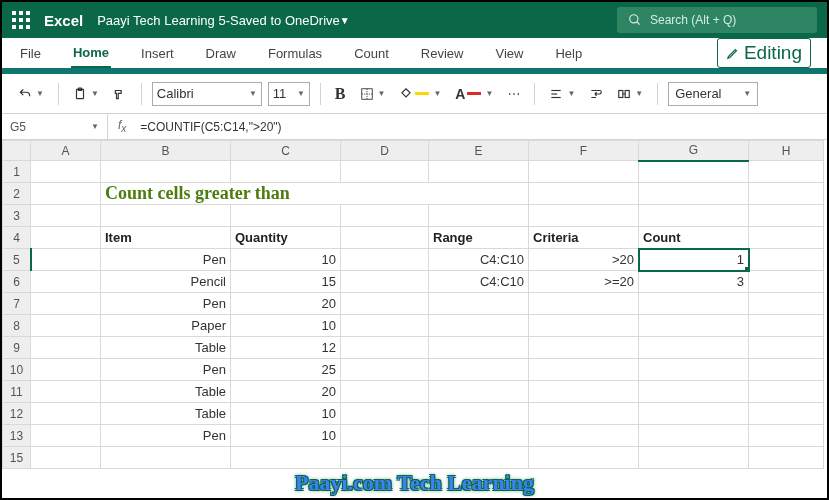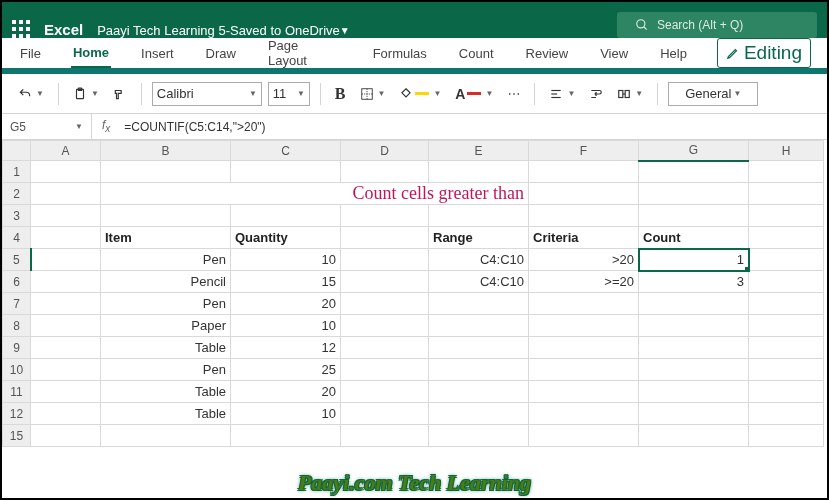--- a/index.html
+++ b/index.html
@@ -1,55 +1,55 @@
 <!DOCTYPE html>
 <html><head>
 <meta charset="utf-8">
 <style>
 *{box-sizing:border-box;margin:0;padding:0;font-family:"Segoe UI",Arial,sans-serif}
 body{background:#fff;width:829px;height:500px;overflow:hidden;border:2px solid #000;position:relative}
-.titlebar{background:#0a6848;height:36px;display:flex;align-items:flex-end;color:#fff;padding:0 10px;gap:14px}
+.titlebar{background:#0a6848;height:36px;display:flex;align-items:center;color:#fff;padding:0 10px;gap:14px}
 .waffle{width:18px;height:18px;display:grid;grid-template-columns:repeat(3,4px);grid-template-rows:repeat(3,4px);gap:3px}
 .waffle span{background:#fff;width:4px;height:4px}
 .app-name{font-weight:600;font-size:15px}
 .doc-title{font-size:13px;display:flex;align-items:center;}
 .chev{font-size:10px}
-.search-box{margin-left:auto;background:#2d8563;height:26px;border-radius:3px;display:flex;align-items:center;padding:0 18px;gap:8px;min-width:200px;font-size:12px;color:#d8ebe3}
+.search-box{margin-left:auto;background:#2d8563;height:26px;border-radius:3px;display:flex;align-items:center;padding:0 11px;gap:8px;min-width:200px;font-size:12px;color:#d8ebe3}
 .menubar{height:36px;display:flex;align-items:center;padding:0 16px;gap:28px;border-bottom:6px solid #0f766e;font-size:13px;color:#444}
 .menubar .tab{padding:6px 2px;cursor:pointer}
 .menubar .tab.active{color:#0a6848;font-weight:600;border-bottom:2px solid #0a6848}
 .editing-btn{margin-left:auto;border:1px solid #0a6848;color:#0a6848;padding:3px 8px;border-radius:3px;display:flex;align-items:center;gap:4px;font-size:19px}
 .editing-btn svg{width:14px;height:14px}
 .toolbar{height:40px;display:flex;align-items:center;padding:0 12px;gap:6px;border-bottom:1px solid #d4d4d4;font-size:13px;color:#333}
 .tool-btn{display:flex;align-items:center;padding:3px 4px;gap:2px;cursor:pointer}
 .tool-sep{width:1px;height:22px;background:#d4d4d4;margin:0 4px}
 .font-sel{border:1px solid #ababab;height:24px;width:110px;padding:0 4px;font-size:13px;display:flex;align-items:center;justify-content:space-between;background:#fff}
 .size-sel{border:1px solid #ababab;height:24px;width:42px;padding:0 4px;font-size:13px;display:flex;align-items:center;justify-content:space-between;background:#fff}
 .bold-b{font-weight:700;font-size:16px;font-family:"Times New Roman",serif}
 .color-swatch{width:14px;height:3px;display:block}
-.num-fmt{border:1px solid #ababab;height:24px;width:90px;padding:0 6px;font-size:13px;display:flex;align-items:center;justify-content:center;background:#fff}
+.num-fmt{border:1px solid #ababab;height:24px;width:90px;padding:0 6px;font-size:13px;display:flex;align-items:center;justify-content:space-between;background:#fff}
 .formula-row{height:26px;display:flex;align-items:center;border-bottom:1px solid #d4d4d4;font-size:12px}
-.name-box{width:90px;border-right:1px solid #d4d4d4;padding:0 8px;height:100%;display:flex;align-items:center;justify-content:space-between;color:#555}
+.name-box{width:106px;border-right:1px solid #d4d4d4;padding:0 8px;height:100%;display:flex;align-items:center;justify-content:space-between;color:#555}
 .fx-label{font-style:italic;padding:0 10px;color:#666}
 .fx-input{flex:1;padding:0 4px;color:#333}
 .grid-wrap{position:relative;overflow:hidden}
 .grid{border-collapse:collapse;font-size:13px;color:#333;table-layout:fixed}
 .grid th,.grid td{border:1px solid #d9d9d9;height:22px;padding:0 4px;overflow:hidden;white-space:nowrap}
 .grid thead th{background:#eee;font-weight:400;color:#555;text-align:center;height:20px;font-size:12px}
 .grid tbody th{background:#eee;font-weight:400;color:#555;text-align:center;width:28px;font-size:12px}
 .corner{background:#eee;width:28px}
 .col-A{width:70px}.col-B{width:130px}.col-C{width:110px}.col-D{width:88px}.col-E{width:100px}.col-F{width:110px}.col-G{width:110px}.col-H{width:75px}
-.title-cell{text-align:right;font-weight:400;font-size:18px;color:#be185d;font-family:Georgia,serif}
+.title-cell{text-align:left;font-weight:700;font-size:18px;color:#4d7c0f;font-family:Georgia,serif}
 .hdr-cell{font-weight:700;color:#222}
 .r{text-align:right}
 th.col-active{background:#d8d8d8;border-bottom:2px solid #0a6848}
 th.row-active{background:#d8d8d8;border-right:2px solid #0a6848}
 .sel-cell{outline:2px solid #0a6848;outline-offset:-1px;position:relative}
 .sel-cell::after{content:"";position:absolute;right:-3px;bottom:-3px;width:6px;height:6px;background:#0a6848}
-.watermark{position:absolute;bottom:2px;left:0;right:0;text-align:center;font-family:Georgia,serif;font-weight:700;font-style:italic;font-size:22px;color:#4d7c0f;text-shadow:0 0 4px #0a6848,1px 1px 0 #0a6848,-1px -1px 0 #0a6848,1px -1px 0 #0a6848,-1px 1px 0 #0a6848}
+.watermark{position:absolute;bottom:2px;left:0;right:0;text-align:center;font-family:Georgia,serif;font-weight:700;font-size:22px;color:#3b82f6;text-shadow:0 0 4px #0a6848,1px 1px 0 #0a6848,-1px -1px 0 #0a6848,1px -1px 0 #0a6848,-1px 1px 0 #0a6848}
 .dd{font-size:8px;color:#666;margin-left:2px}
 .icon-sm{width:14px;height:14px}
 </style>
 </head>
 <body>
 
 <div class="titlebar">
   <div class="waffle">
       <span></span>
       <span></span>
@@ -75,21 +75,20 @@
       </svg>
     <span>Search (Alt + Q)</span>
   </div>
 </div>
 
 <div class="menubar">
   <span class="tab">File</span>
   <span class="tab active">Home</span>
   <span class="tab">Insert</span>
   <span class="tab">Draw</span>
-  <span class="tab">Page Layout</span>
   <span class="tab">Formulas</span>
   <span class="tab">Count</span>
   <span class="tab">Review</span>
   <span class="tab">View</span>
   <span class="tab">Help</span>
   <span class="editing-btn">
     <svg viewBox="0 0 24 24" fill="none" stroke="#0a6848" stroke-width="2">
         <path d="M3 21l3-1 12-12-2-2L4 18l-1 3z"></path>
       </svg>
     <span>Editing</span>
@@ -336,20 +335,31 @@
           <td></td>
           <td class="r">Table</td>
           <td class="r">10</td>
           <td></td>
           <td></td>
           <td></td>
           <td></td>
           <td></td>
         </tr>
 <tr>
+          <th>13</th>
+          <td></td>
+          <td class="r">Pen</td>
+          <td class="r">10</td>
+          <td></td>
+          <td></td>
+          <td></td>
+          <td></td>
+          <td></td>
+        </tr>
+<tr>
           <th>15</th>
           <td></td>
           <td></td>
           <td></td>
           <td></td>
           <td></td>
           <td></td>
           <td></td>
           <td></td>
         </tr>

